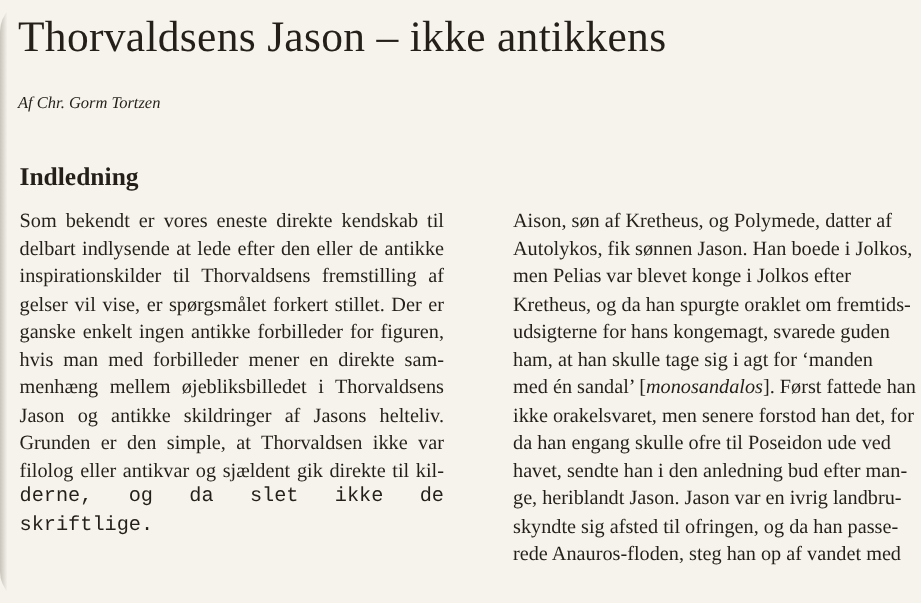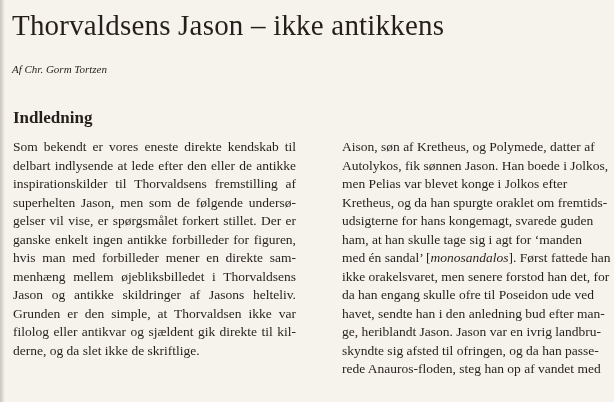--- a/index.html
+++ b/index.html
@@ -12,20 +12,21 @@
     background: var(--paper);
     font-family: "Liberation Serif", "DejaVu Serif", serif;
     color: var(--ink);
     overflow: hidden;
   }
   .page {
     position: relative;
     width: 614px; height: 402px;
     background: var(--paper);
     overflow: hidden;
+    border-radius: 21px;
   }
   .edge-shadow {
     position: absolute; left: 0; top: 0;
     width: 5px; height: 100%;
     background: linear-gradient(to right, rgba(85,75,62,0.28), rgba(85,75,62,0));
     pointer-events: none;
   }
   .title {
     position: absolute; left: 12px; top: 7px;
     margin: 0;
@@ -49,39 +50,38 @@
   }
   .col { position: absolute; top: 138px; font-size: 13.5px; }
   .col-left  { left: 13px;  width: 283px; }
   .col-right { left: 342px; width: 266px; }
   .tl { height: 18.5px; line-height: 18.5px; }
   .col-left .tl {
     text-align: justify;
     text-align-last: justify;
     text-justify: inter-word;
   }
-  .col-left .tl.last { text-align-last: left; }
+  .col-left .tl.last { text-align-last: left; font-family: Liberation Mono, monospace; }
   .col-right .tl { text-align: left; white-space: nowrap; }
   .tl em { font-style: italic; }
 </style>
 </head>
 <body>
 
 <div class="page">
   <div class="edge-shadow"></div>
 
   <h1 class="title">Thorvaldsens Jason – ikke antikkens</h1>
   <div class="byline">Af Chr. Gorm Tortzen</div>
   <h2 class="section-heading">Indledning</h2>
 
   <div class="col col-left">
     <div class="tl">Som bekendt er vores eneste direkte kendskab til</div>
     <div class="tl">delbart indlysende at lede efter den eller de antikke</div>
     <div class="tl">inspirationskilder til Thorvaldsens fremstilling af</div>
-    <div class="tl">superhelten Jason, men som de følgende undersø-</div>
     <div class="tl">gelser vil vise, er spørgsmålet forkert stillet. Der er</div>
     <div class="tl">ganske enkelt ingen antikke forbilleder for figuren,</div>
     <div class="tl">hvis man med forbilleder mener en direkte sam-</div>
     <div class="tl">menhæng mellem øjebliksbilledet i Thorvaldsens</div>
     <div class="tl">Jason og antikke skildringer af Jasons helteliv.</div>
     <div class="tl">Grunden er den simple, at Thorvaldsen ikke var</div>
     <div class="tl">filolog eller antikvar og sjældent gik direkte til kil-</div>
     <div class="tl last">derne, og da slet ikke de skriftlige.</div>
   </div>
 

